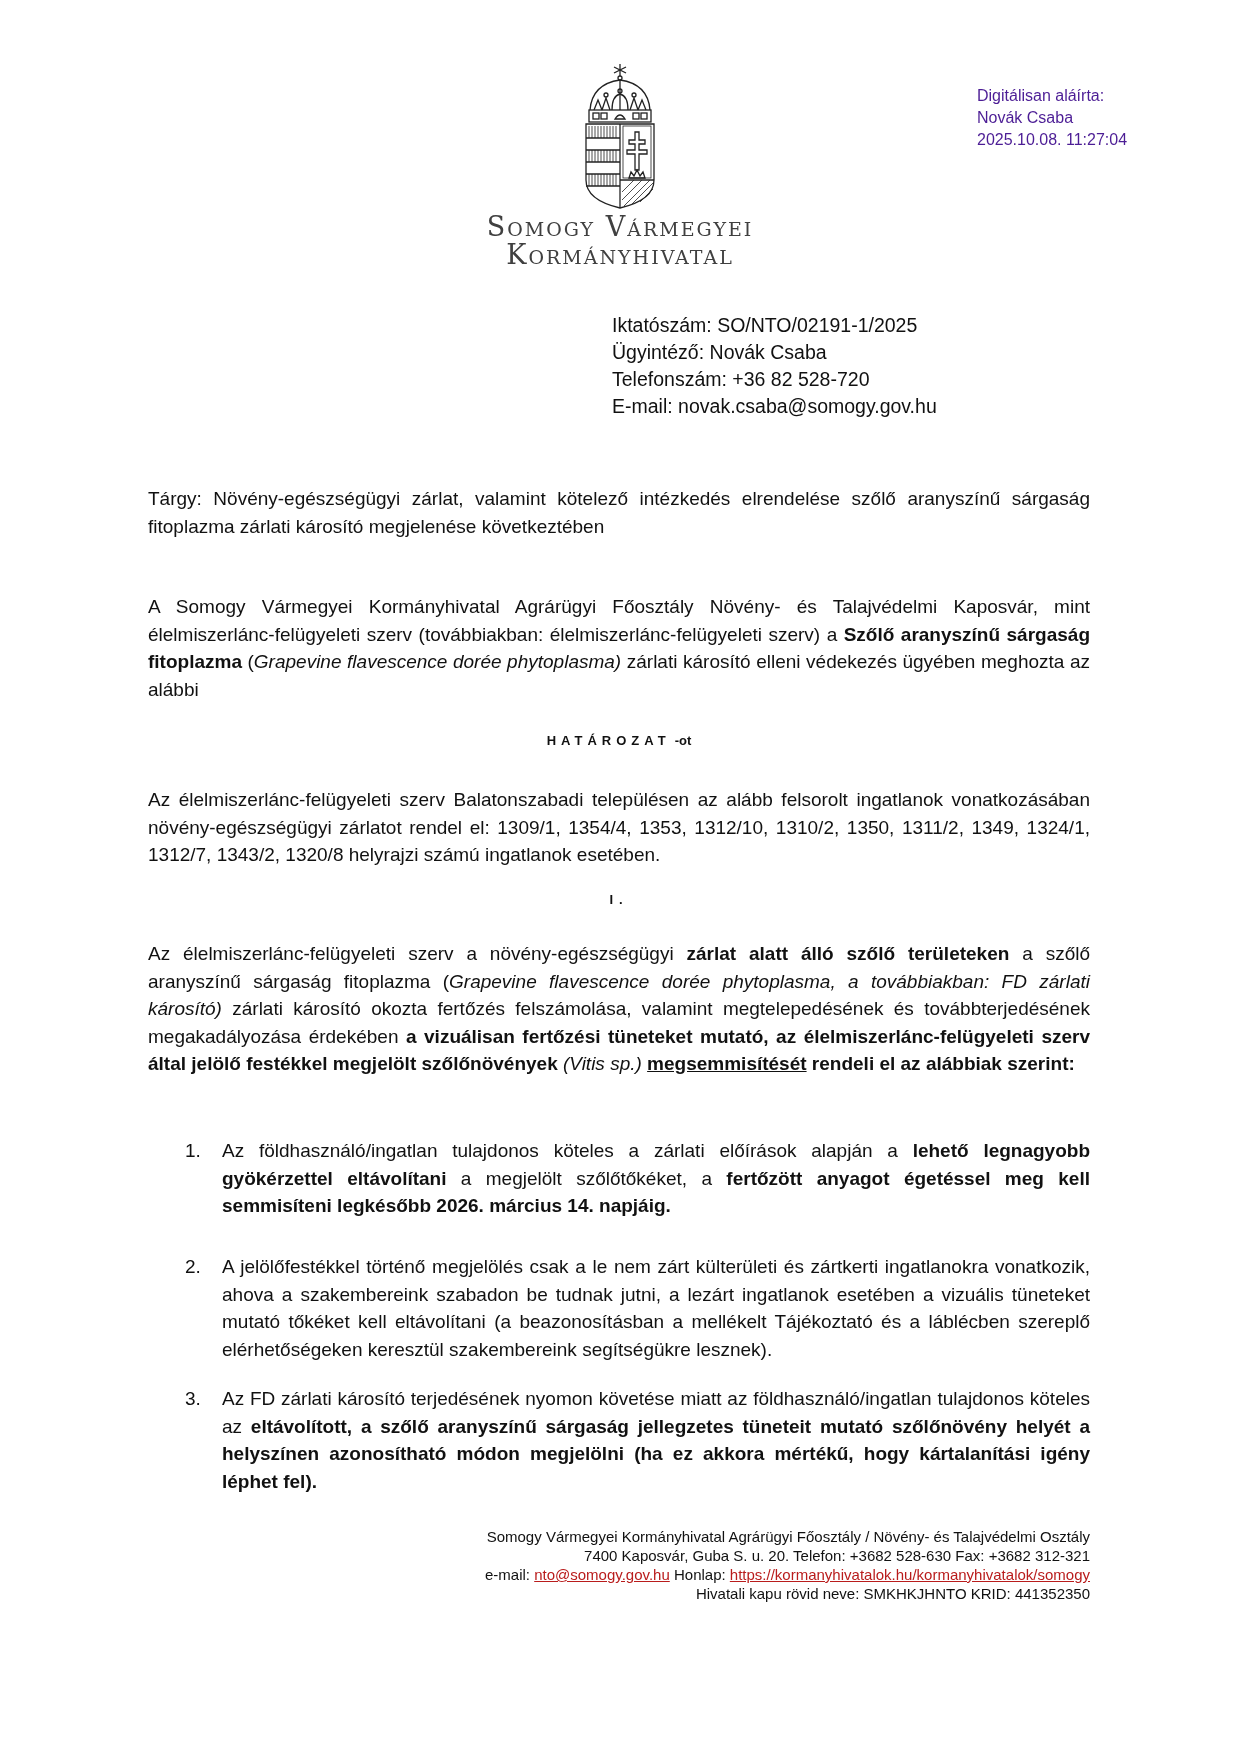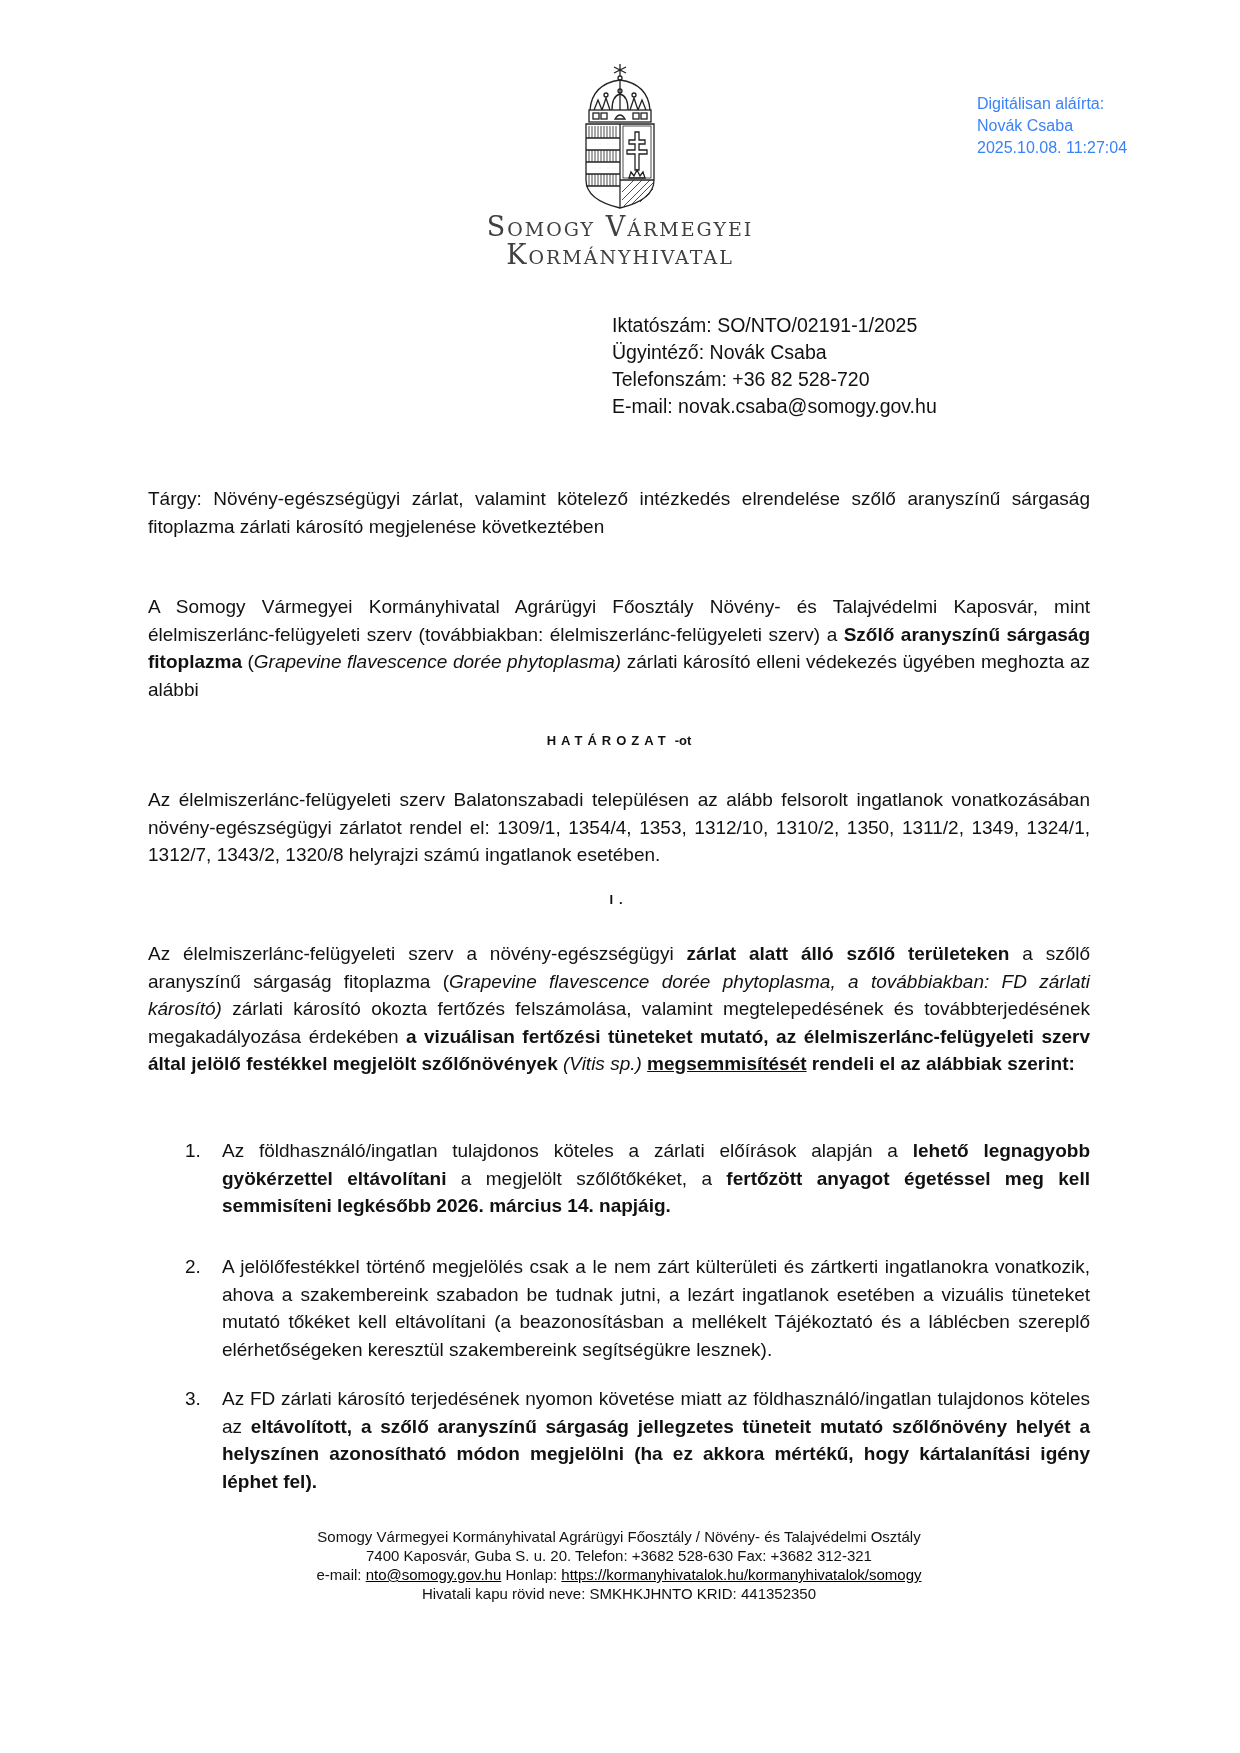--- a/index.html
+++ b/index.html
@@ -35,24 +35,24 @@
       color: #404040;
       font-variant: small-caps;
       letter-spacing: 2px;
       font-size: 27px;
       line-height: 28px;
     }
 
     
     .sig {
       left: 977px;
-      top: 93px;
+      top: 85px;
       font-size: 16px;
       line-height: 22px;
-      color: #3b82f6;
+      color: #4c1d95;
     }
     .sig div { white-space: nowrap; }
 
     
     .refs {
       left: 612px;
       top: 312px;
       font-size: 19.5px;
       line-height: 27px;
     }
@@ -96,27 +96,27 @@
     .list-text {
       margin-left: 74px;
       text-align: justify;
     }
 
     
     .footer {
       left: 148px;
       width: 942px;
       top: 1527px;
-      text-align: center;
+      text-align: right;
       font-size: 15px;
       line-height: 19px;
       color: #111;
     }
     .footer a {
-      color: #000000;
+      color: #b91c1c;
       text-decoration: underline;
     }
   </style>
 </head>
 <body>
 
 <div id="coat" class="abs">
   <svg width="80" height="148" viewBox="0 0 80 148" fill="none" stroke="#222" stroke-width="1.3">
 
     <line x1="40" y1="2" x2="40" y2="14"></line>

